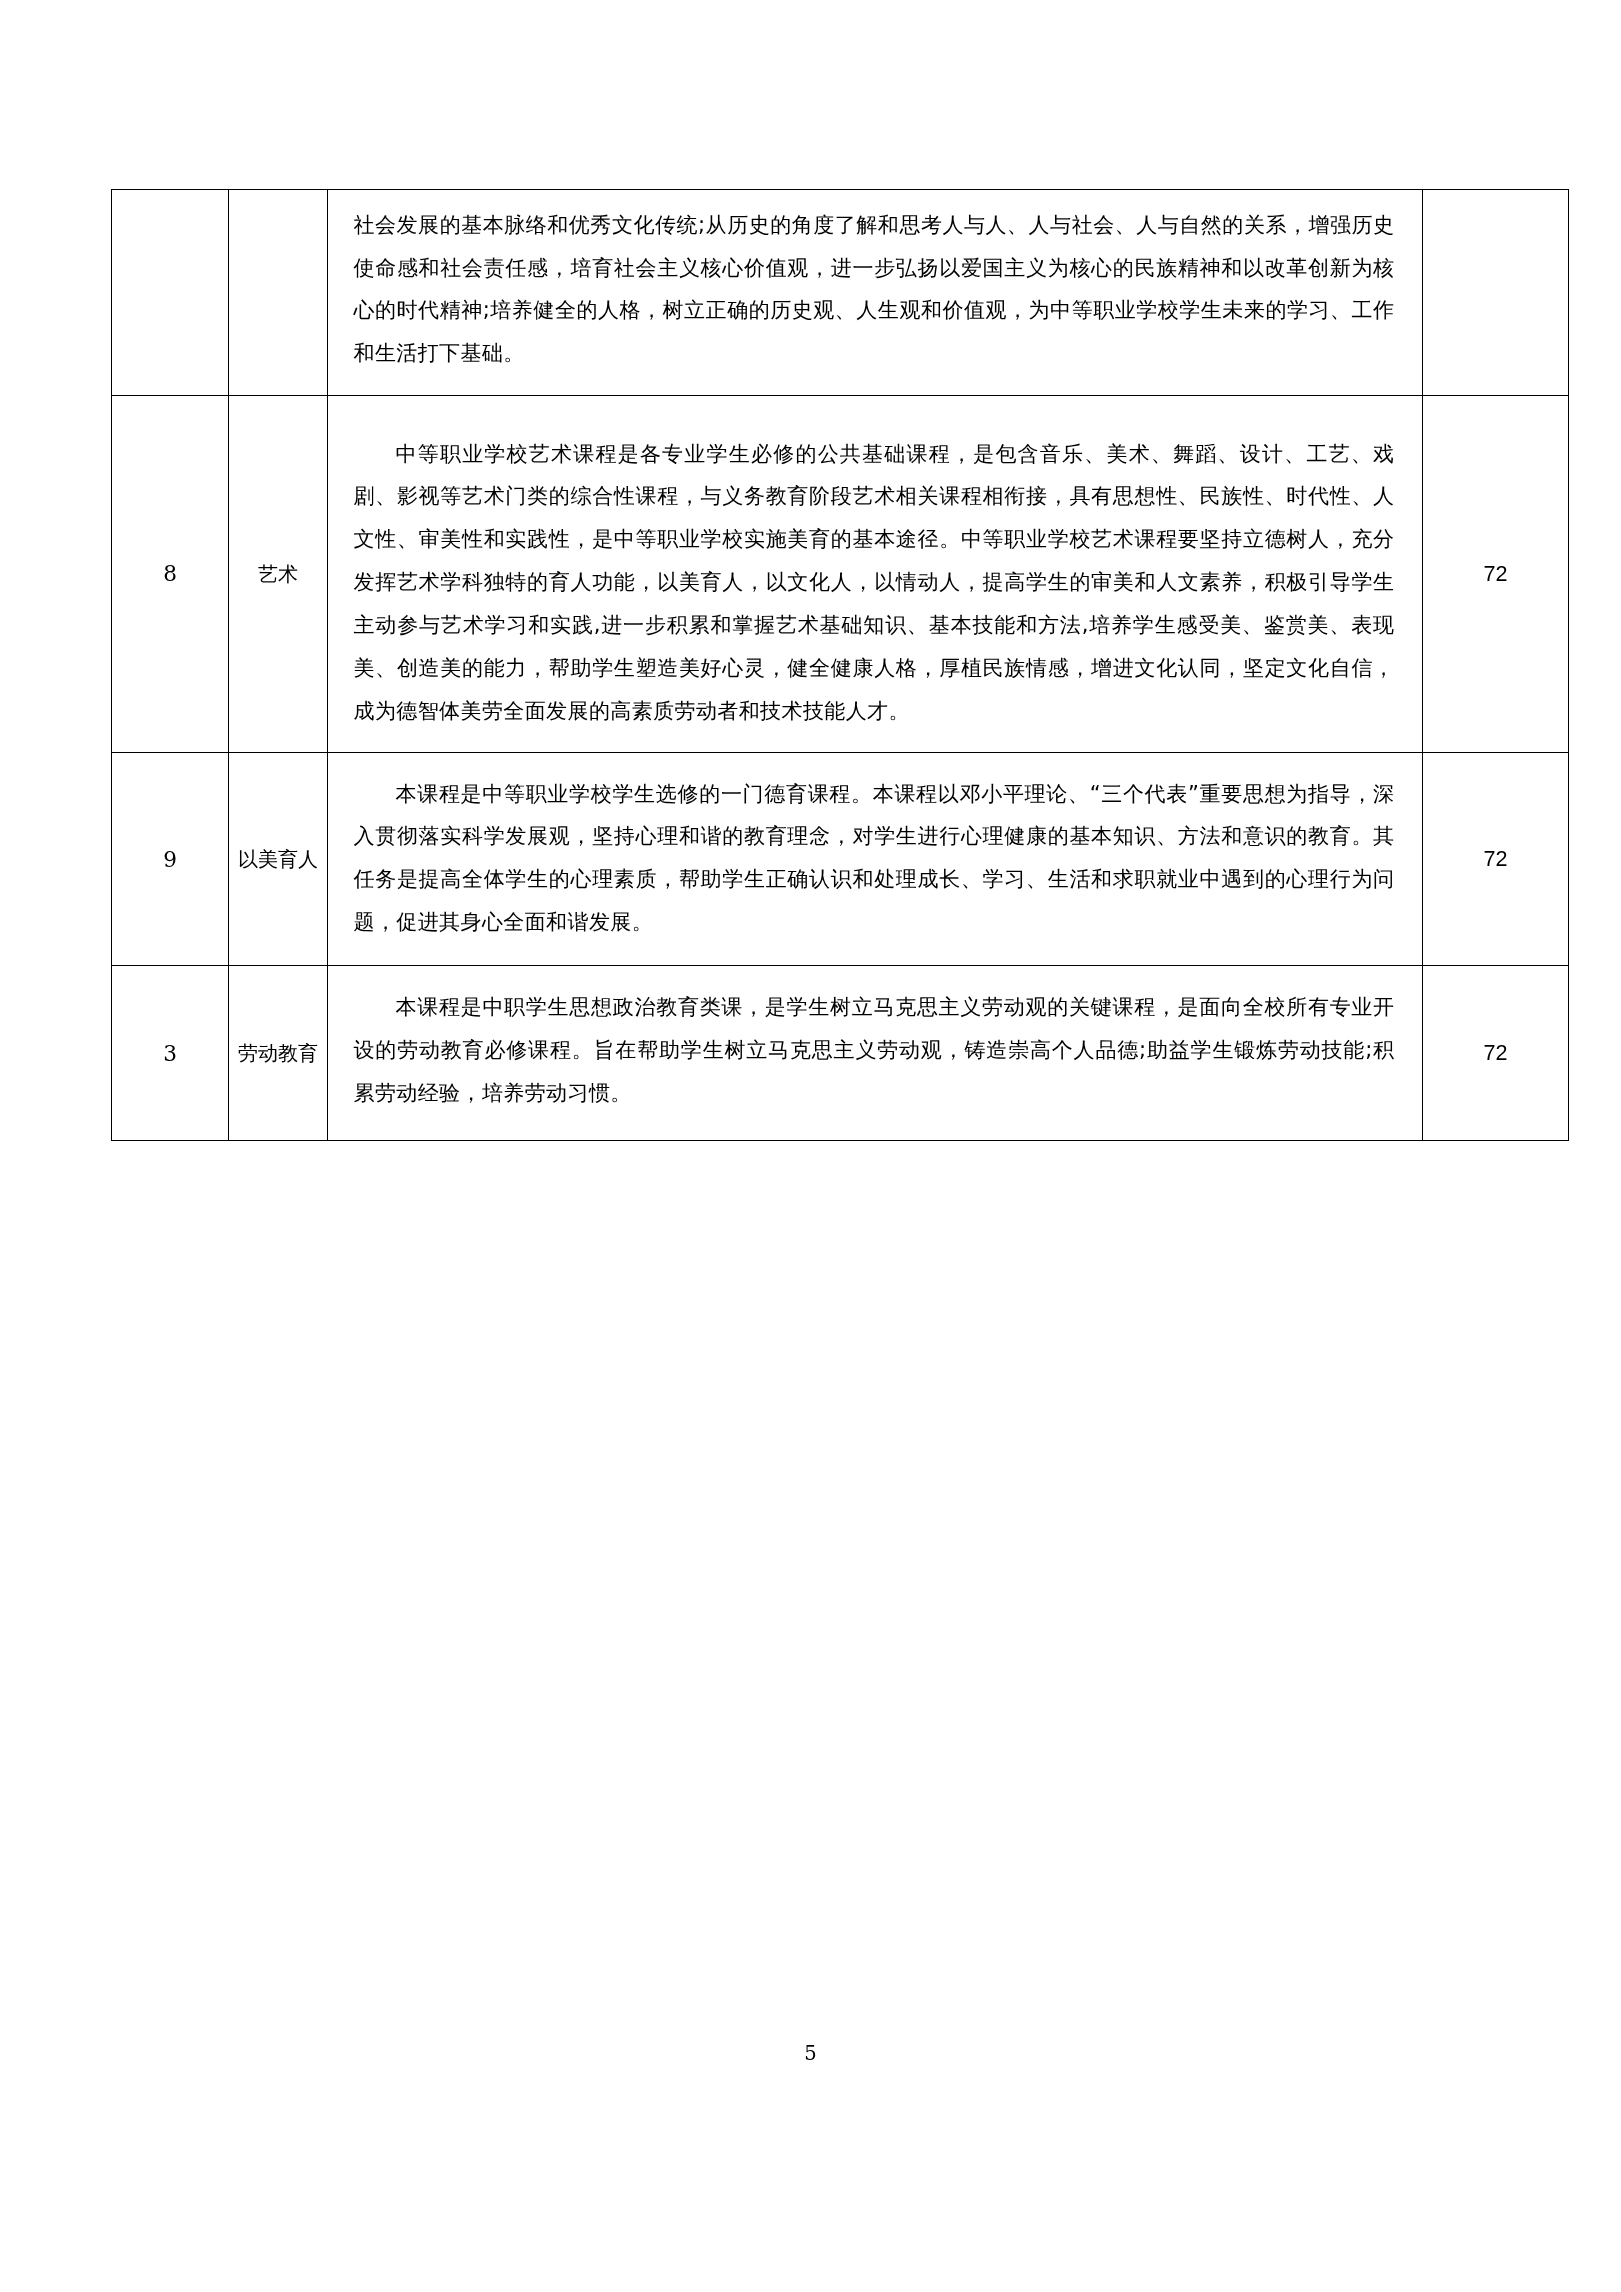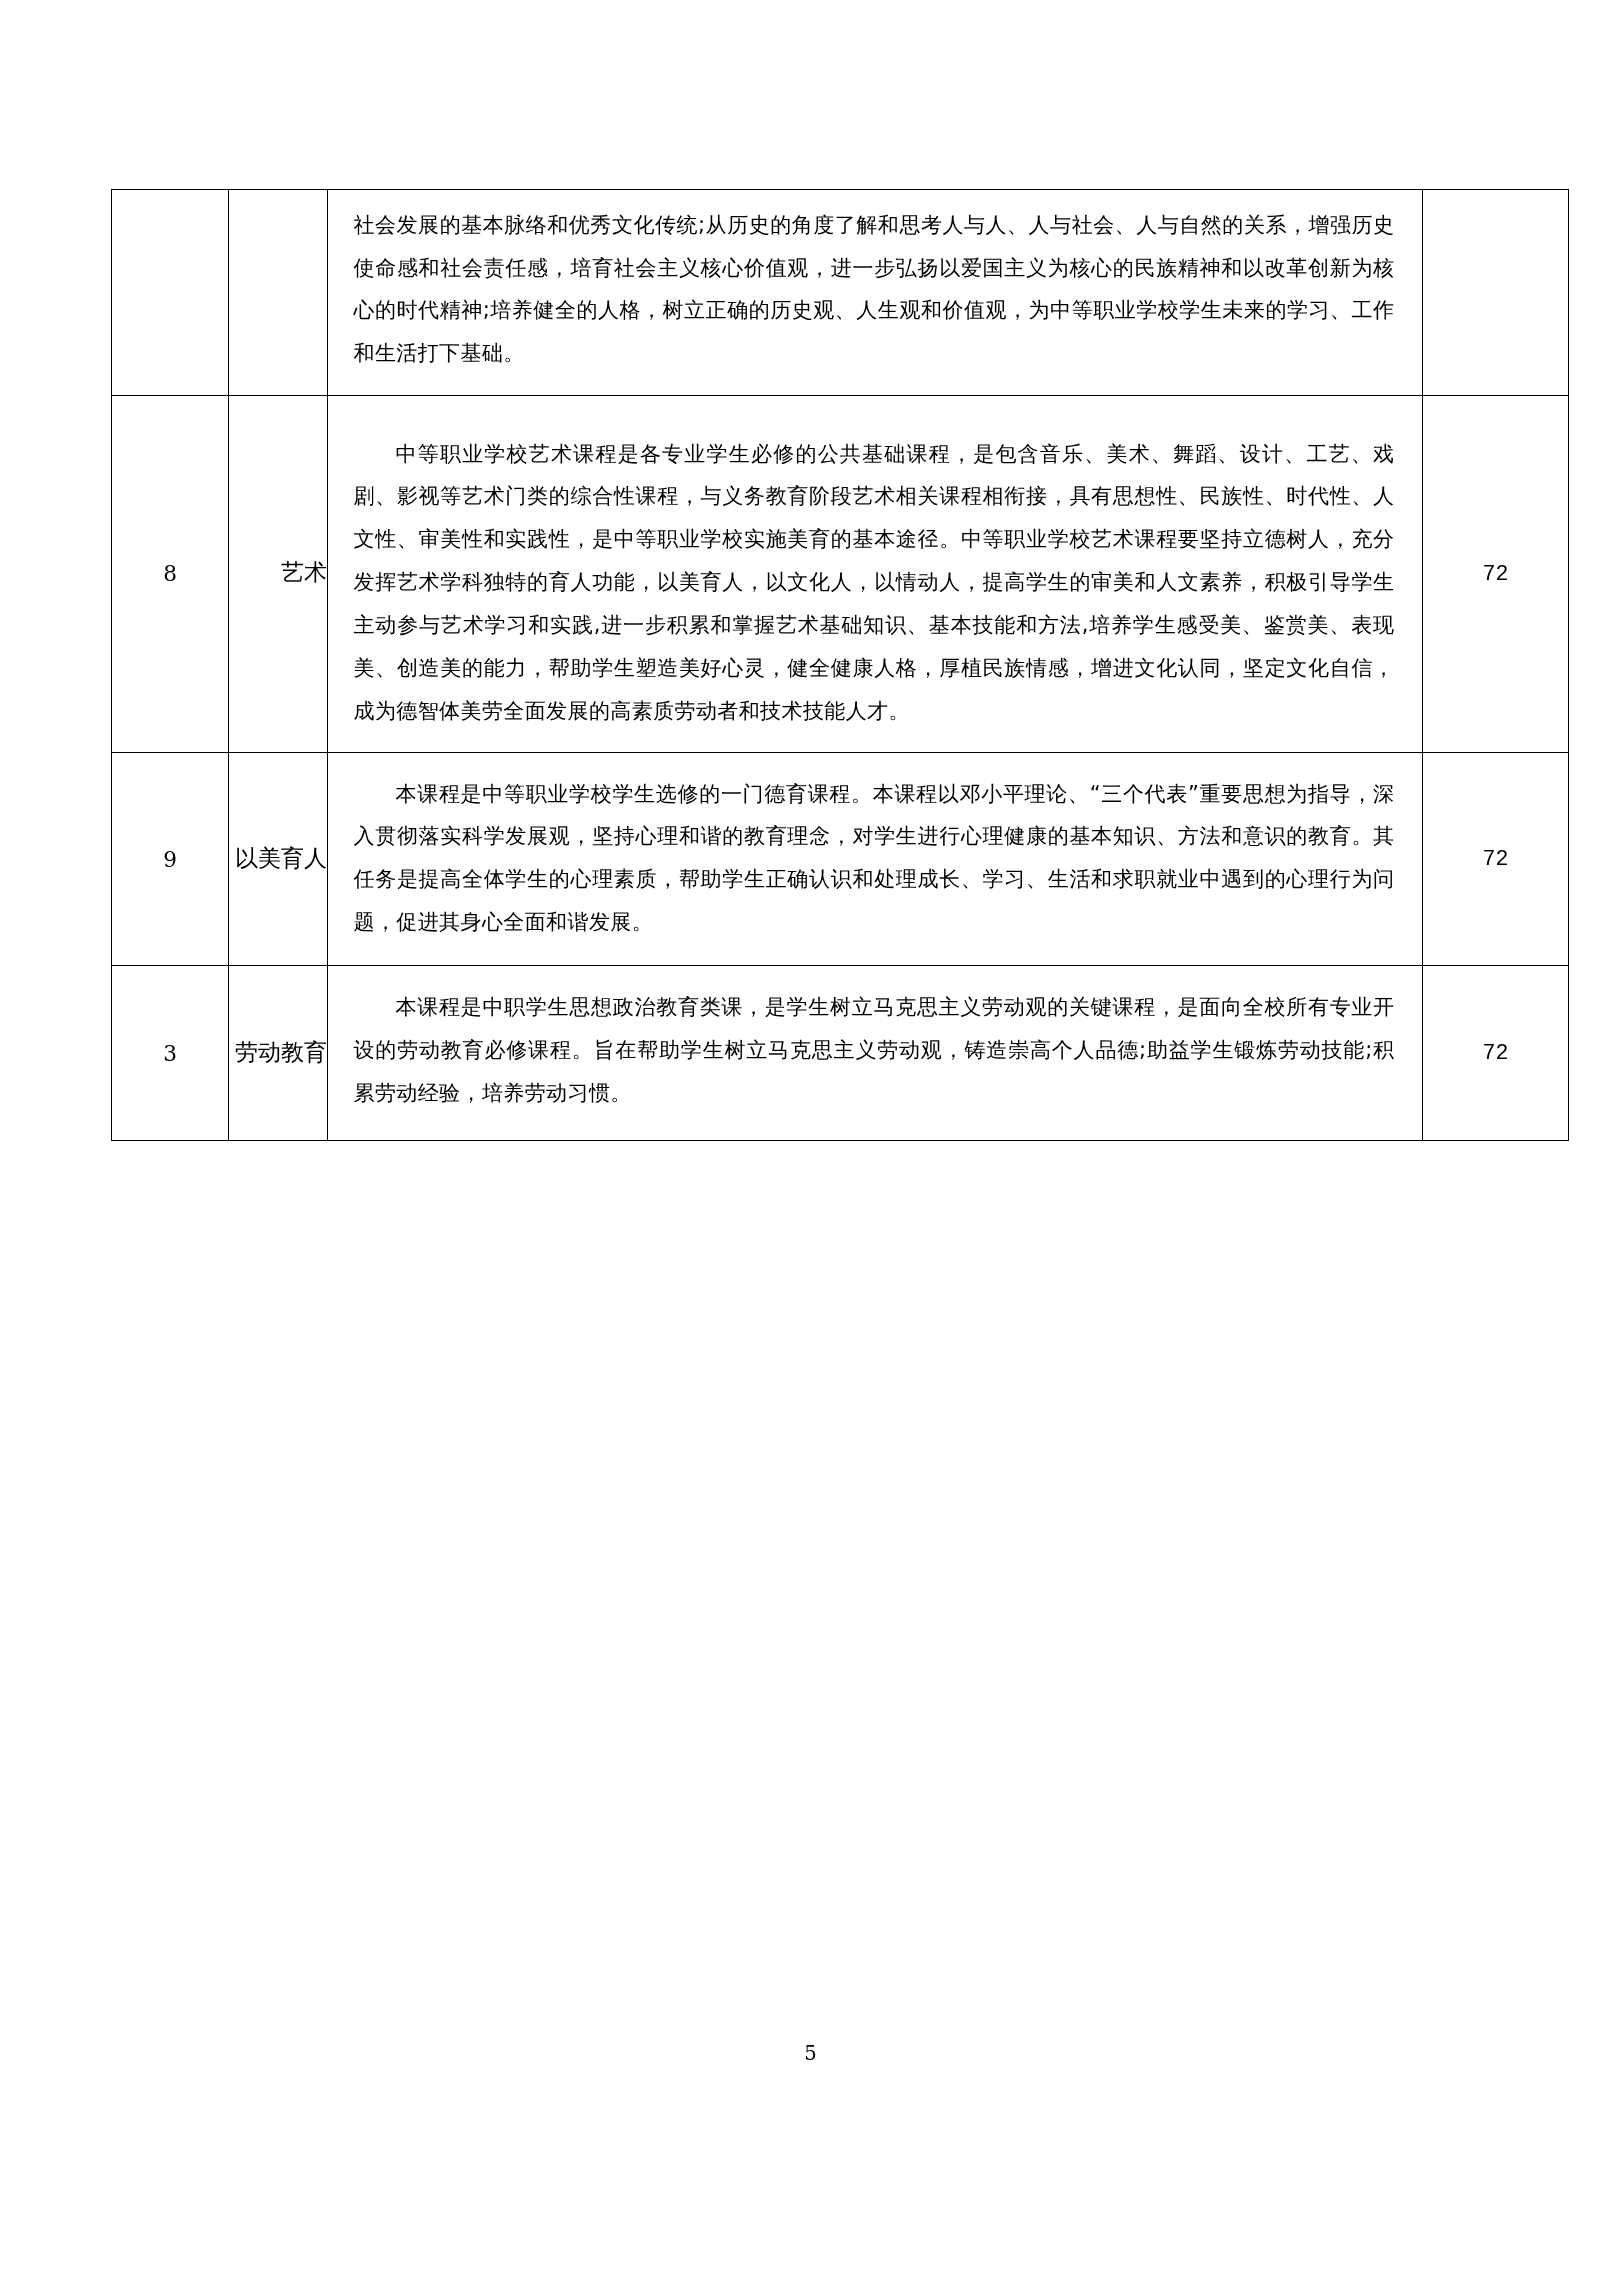--- a/index.html
+++ b/index.html
@@ -37,35 +37,35 @@
     padding: 0;
   }
   td.col-index {
     width: 116px;
     text-align: center;
     font-size: 21.6px;
     font-family: "DejaVu Serif", serif;
   }
   td.col-name {
     width: 98px;
-    text-align: right;
-    font-size: 23px;
+    text-align: center;
+    font-size: 20px;
     line-height: 1.55;
-    font-family: Liberation Serif, serif;
+    font-family: Liberation Sans, sans-serif;
   }
   td.col-desc {
     width: 1041px;
     padding: 21.6px 27.4px 25.5px 25.5px;
     vertical-align: top;
   }
   td.col-hours {
     width: 145px;
     text-align: center;
     font-size: 21.6px;
-    font-family: Liberation Mono, monospace;
+    font-family: Liberation Sans, sans-serif;
   }
   .desc-text {
     font-size: 21px;
     line-height: 2.04;
     text-align: justify;
     text-justify: inter-ideograph;
     letter-spacing: 0.4px;
     font-family: "DejaVu Sans", sans-serif;
     white-space: pre-wrap;
   }

